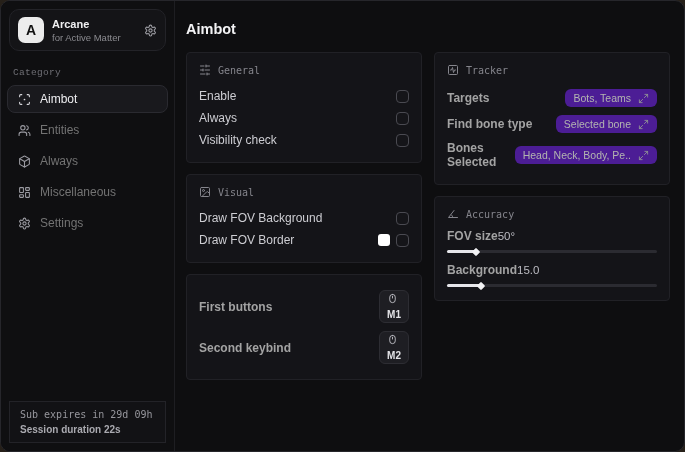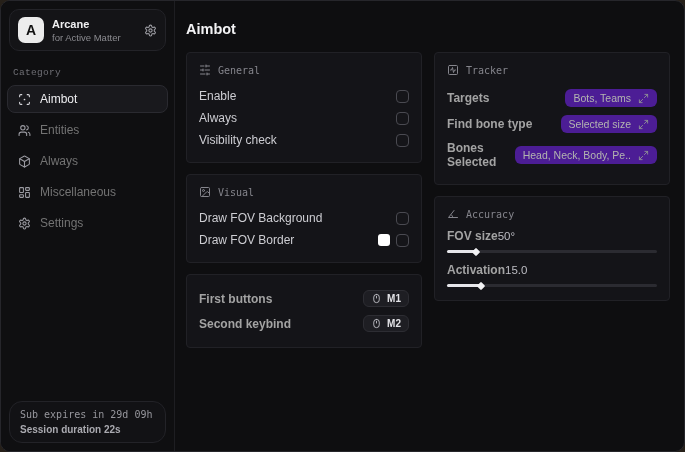--- a/index.html
+++ b/index.html
@@ -52,21 +52,21 @@
     font-size:12px; color:#737373; cursor:default;
   }
   .nav-item .ic { color:#9a9aa1; }
   .nav-item.selected {
     background:#19191d; border-color:#2a2a30; color:#ededf0;
   }
   .nav-item.selected .ic { color:#d8d8dc; }
   .side-spacer { flex:1; }
   .footer-card {
     margin:6px 8px 8px 8px; padding:7px 10px;
-    background:#121215; border:1px solid #232328; border-radius:13px;
+    background:#121215; border:1px solid #232328; border-radius:0;
   }
   .footer-expiry {
     font-family:"DejaVu Sans Mono", monospace;
     font-size:10px; color:#97979d; margin-bottom:4px;
   }
   .footer-session { font-size:10px; font-weight:bold; color:#aaaab0; }
 
   
   .main { flex:1; padding:12px 14px 14px 11px; overflow:hidden; }
   .page-title { font-size:14.5px; font-weight:bold; color:#f2f2f4; margin:8px 0 15px 0; }
@@ -87,23 +87,23 @@
   }
   .row-label { font-size:12px; color:#cdcdd2; }
   .row-label.strong { font-weight:bold; color:#a3a3a3; }
   .checkbox {
     width:13px; height:13px; border:1.5px solid #4a4a51;
     border-radius:4px; background:#151519;
   }
   .ctl-group { display:flex; align-items:center; gap:6px; }
   .swatch { width:12px; height:12px; border-radius:3px; }
   .key-pill {
-    display:flex; align-items:center; gap:5px;
+    display:flex; gap:5px;
     background:#1e1e23; border:1px solid #2d2d33; border-radius:6px;
-    padding:2px 7px; font-size:10px; font-weight:bold; color:#e3e3e7;
+    padding:2px 7px; font-size:10px; font-weight:bold; color:#e3e3e7;flex-direction:column;
   }
   .key-pill .ic { color:#c0c0c6; }
   .dropdown {
     display:flex; align-items:center; gap:7px;
     background:#4c1d95; border-radius:6px;
     padding:3px 8px; max-width:152px;
   }
   .dropdown-value {
     font-size:10.5px; color:#b3b5b0; white-space:nowrap;
     overflow:hidden; text-overflow:ellipsis;
@@ -327,21 +327,21 @@
                     <polyline points="9 21 3 21 3 15"></polyline>
                     <line x1="21" y1="3" x2="14" y2="10"></line>
                     <line x1="3" y1="21" x2="10" y2="14"></line>
                   </svg>
               </span>
             </span>
           </div>
           <div class="row">
             <span class="row-label strong">Find bone type</span>
             <span class="dropdown">
-              <span class="dropdown-value">Selected size</span>
+              <span class="dropdown-value">Selected bone</span>
               <span class="ic">
                 <svg width="11" height="11" viewBox="0 0 24 24" fill="none" stroke="currentColor" stroke-width="2" stroke-linecap="round" stroke-linejoin="round">
                     <polyline points="15 3 21 3 21 9"></polyline>
                     <polyline points="9 21 3 21 3 15"></polyline>
                     <line x1="21" y1="3" x2="14" y2="10"></line>
                     <line x1="3" y1="21" x2="10" y2="14"></line>
                   </svg>
               </span>
             </span>
           </div>
@@ -377,21 +377,21 @@
               <span class="row-label strong">FOV size</span>
               <span class="slider-value">50°</span>
             </div>
             <div class="slider-track">
               <div class="slider-fill" style="width: 14%;"></div>
             </div>
           </div>
 
           <div class="slider-group">
             <div class="slider-head">
-              <span class="row-label strong">Activation</span>
+              <span class="row-label strong">Background</span>
               <span class="slider-value">15.0</span>
             </div>
             <div class="slider-track">
               <div class="slider-fill" style="width: 16%;"></div>
             </div>
           </div>
 
         </section>
       </div>
     </div>

